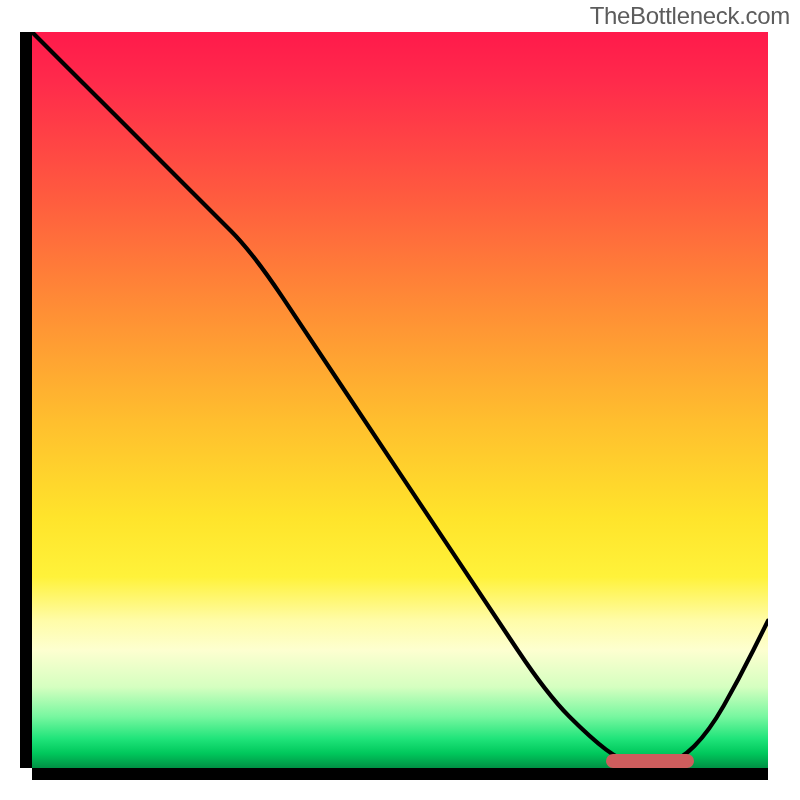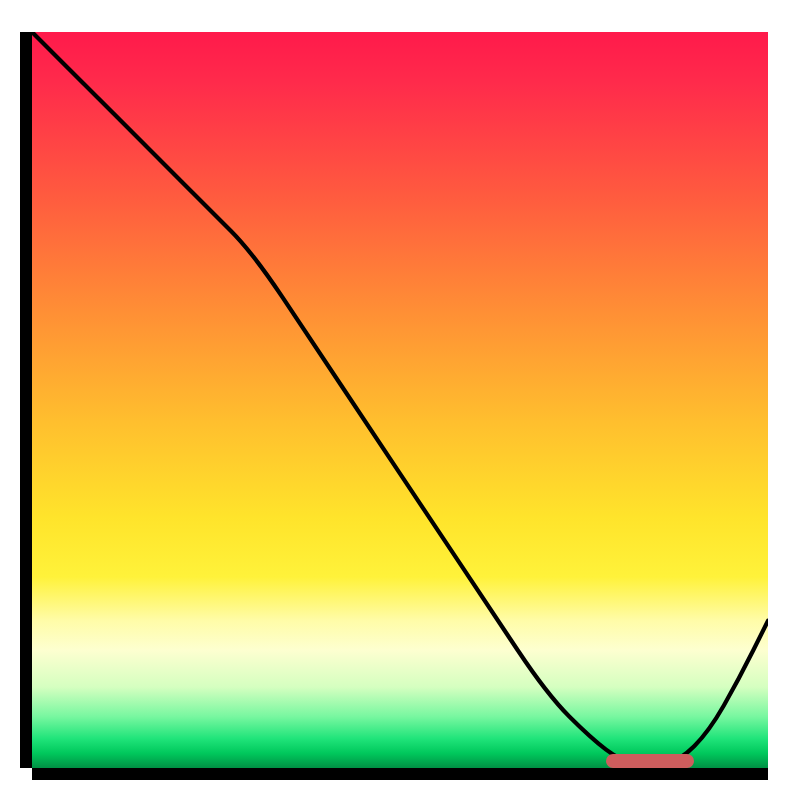--- a/index.html
+++ b/index.html
@@ -79,20 +79,21 @@
     height: 14px;
     border-radius: 7px;
     background: #cd5d5d;
   }
 </style>
 </head>
 <body>
 
 <div class="container">
 
+  <div class="attribution">TheBottleneck.com</div>
 
   <div class="plot-area"></div>
 
   <div class="axis-left"></div>
   <div class="axis-bottom"></div>
 
   <svg class="curve-svg" viewBox="0 0 736 736" preserveAspectRatio="none">
     <path d="M 0 0 Q 0 0 29.44 29.439999999999998 Q 58.88 58.879999999999995 88.32000000000001 88.32 Q 117.76 117.75999999999999 147.2 147.2 Q 176.64 176.64 198.71999999999997 198.72000000000003 Q 220.79999999999998 220.80000000000007 250.24 264.96000000000004 Q 279.68 309.12 309.12 353.28 Q 338.56 397.44 368 441.6 Q 397.44000000000005 485.76 426.88 529.9200000000001 Q 456.32 574.08 485.76 618.24 Q 515.1999999999999 662.4 537.28 684.48 Q 559.36 706.56 574.08 717.5999999999999 Q 588.8000000000001 728.64 603.52 732.3199999999999 Q 618.24 736 632.96 732.3199999999999 Q 647.68 728.64 662.4 713.9200000000001 Q 677.12 699.2 691.8399999999999 673.44 Q 706.56 647.6800000000001 721.28 618.24 T 736 588.8" fill="none" stroke="#000000" stroke-width="4.2" stroke-linejoin="round" stroke-linecap="round"></path>
   </svg>
 

